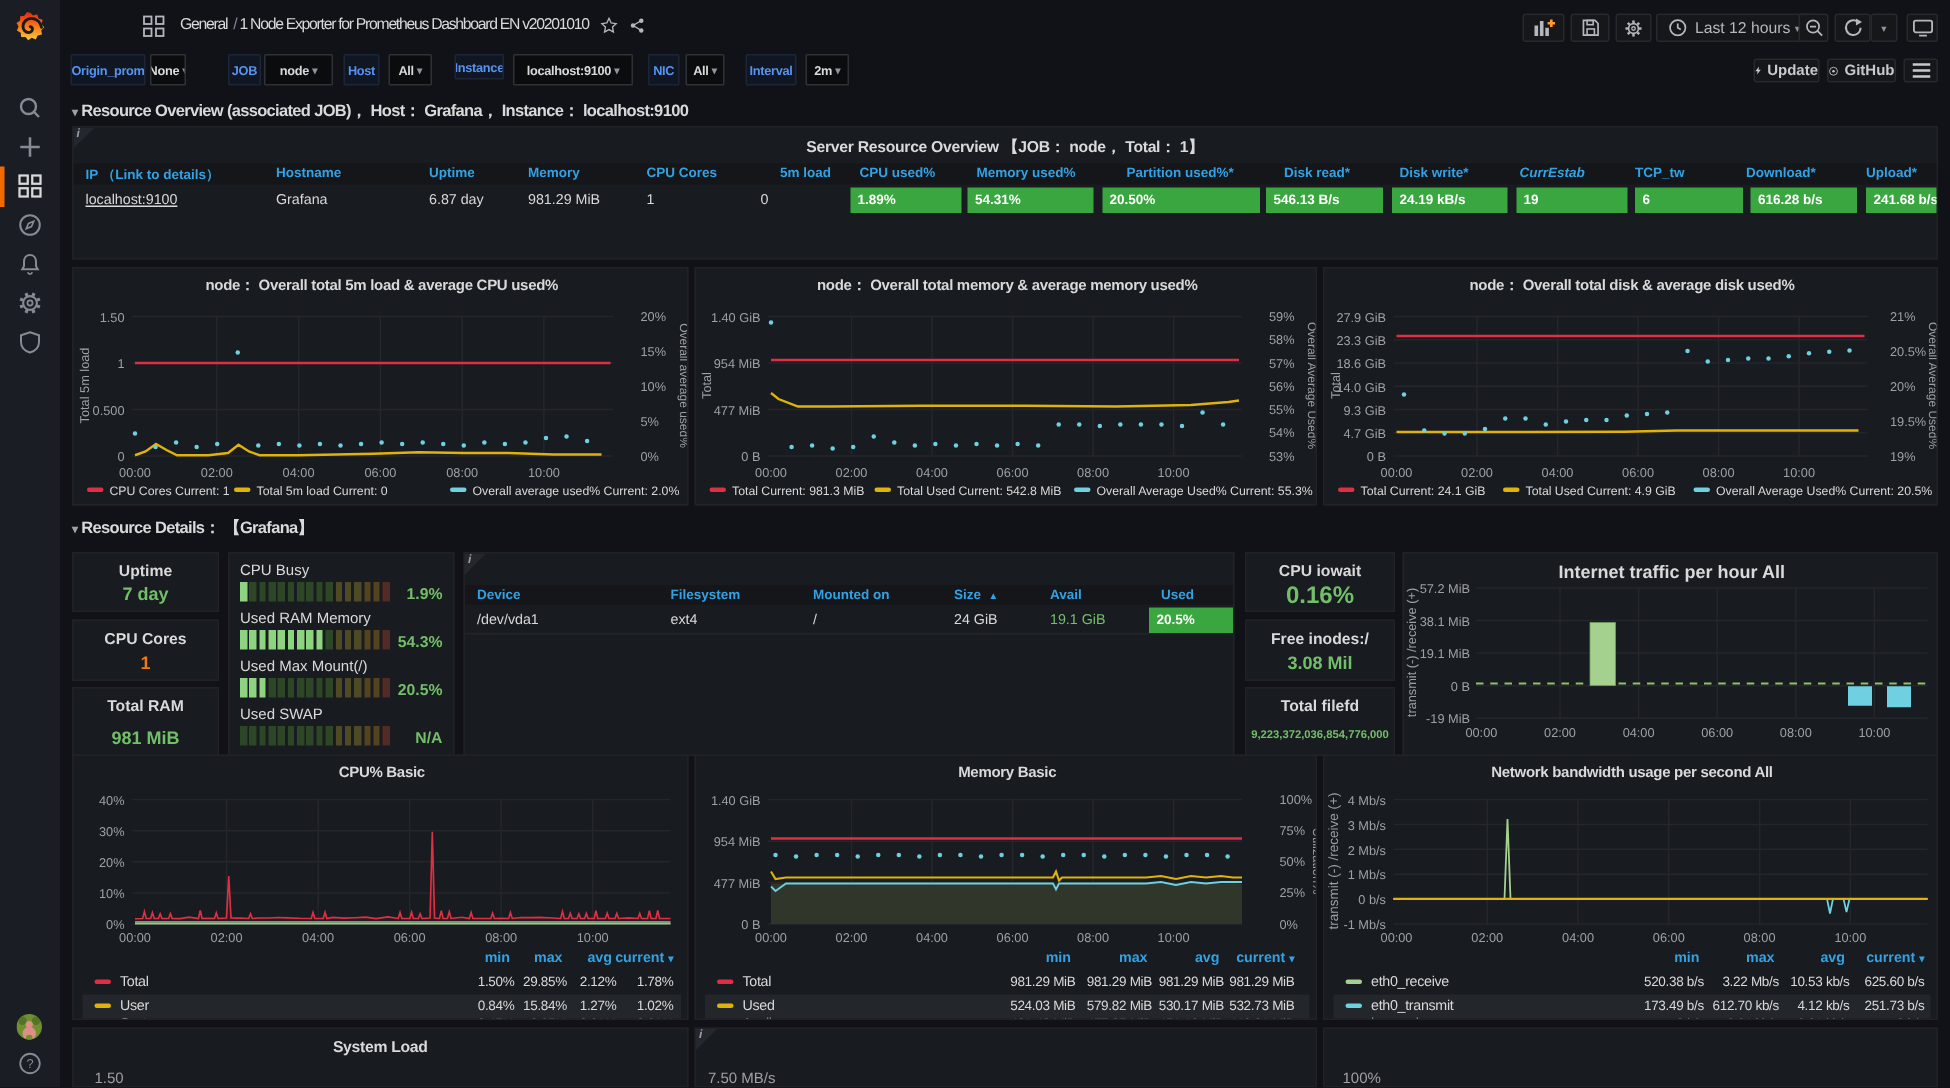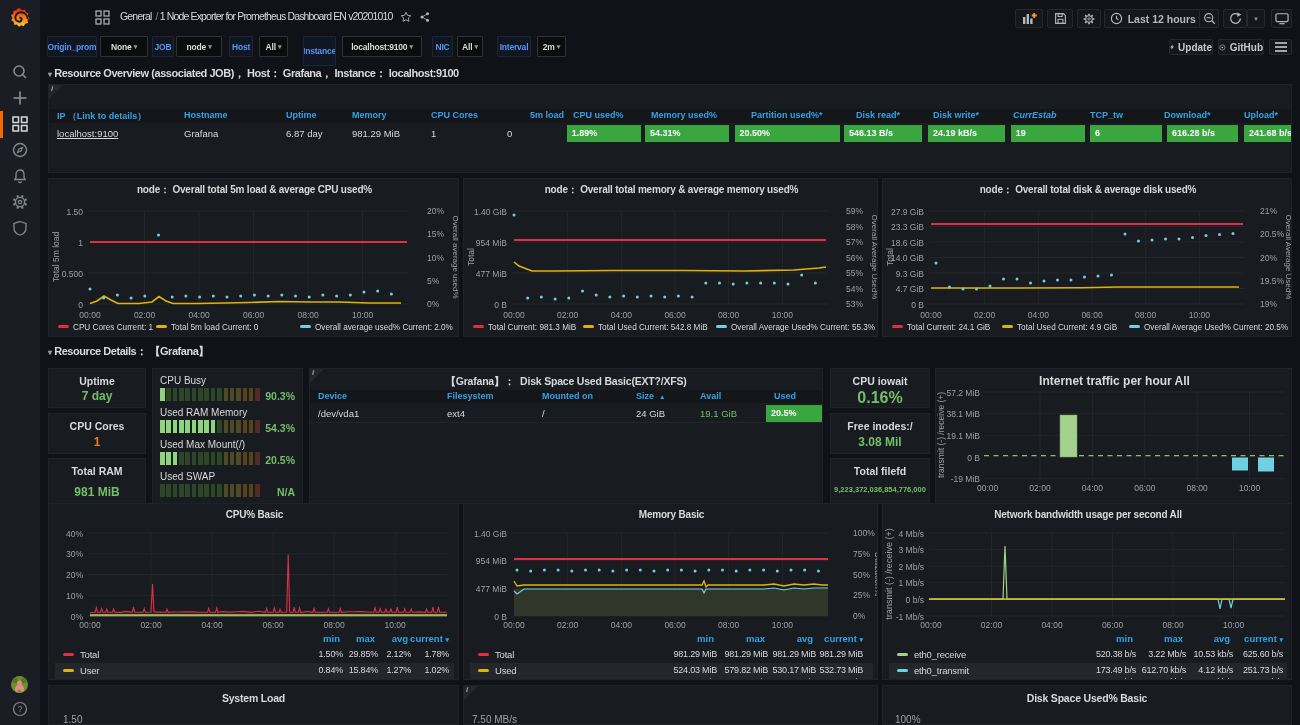--- a/index.html
+++ b/index.html
@@ -122,21 +122,21 @@
       <line x1="13.6" y1="9.0" x2="15.9" y2="9.0" stroke="#b4b7bd" stroke-width="2.1"></line>
       <line x1="12.3" y1="12.3" x2="13.9" y2="13.9" stroke="#b4b7bd" stroke-width="2.1"></line>
       <line x1="9.0" y1="13.6" x2="9.0" y2="15.9" stroke="#b4b7bd" stroke-width="2.1"></line>
       <line x1="5.7" y1="12.3" x2="4.1" y2="13.9" stroke="#b4b7bd" stroke-width="2.1"></line>
       <line x1="4.4" y1="9.0" x2="2.1" y2="9.0" stroke="#b4b7bd" stroke-width="2.1"></line>
       <line x1="5.7" y1="5.7" x2="4.1" y2="4.1" stroke="#b4b7bd" stroke-width="2.1"></line>
       <line x1="9.0" y1="4.4" x2="9.0" y2="2.1" stroke="#b4b7bd" stroke-width="2.1"></line>
       <line x1="12.3" y1="5.7" x2="13.9" y2="4.1" stroke="#b4b7bd" stroke-width="2.1"></line>
     </svg>
   </div>
-<div class="navbtn" style="left:1104px;width:104px;font-size:10.5px;font-weight:bold;white-space:nowrap;"><svg width="13" height="13" viewBox="0 0 16 16" style="margin-right:5px;">
+<div class="navbtn" style="left:1104px;width:104px;font-size:10.5px;font-weight:normal;white-space:nowrap;"><svg width="13" height="13" viewBox="0 0 16 16" style="margin-right:5px;">
       <circle cx="8" cy="8" r="6.3" stroke="#b4b7bd" stroke-width="1.4" fill="none"></circle>
       <path d="M8 4.5 L8 8 L10.5 9.5" stroke="#b4b7bd" stroke-width="1.4" fill="none"></path>
     </svg>Last 12 hours&nbsp;<span class="caret">▾</span></div>
 <div class="navbtn" style="left:1199px;width:20px;">
     <svg width="13" height="13" viewBox="0 0 16 16">
       <circle cx="7" cy="7" r="5" stroke="#b4b7bd" stroke-width="1.4" fill="none"></circle>
       <line x1="4.5" y1="7" x2="9.5" y2="7" stroke="#b4b7bd" stroke-width="1.4"></line>
       <line x1="10.8" y1="10.8" x2="14.5" y2="14.5" stroke="#b4b7bd" stroke-width="1.5"></line>
     </svg>
   </div>
@@ -163,42 +163,43 @@
       <circle cx="8" cy="8" r="2" fill="#c7c9cd"></circle>
     </svg>GitHub</div>
 <div class="navbtn2" style="left:1269px;width:23px;">
     <svg width="12" height="10" viewBox="0 0 12 10">
       <line x1="0" y1="1" x2="12" y2="1" stroke="#c7c9cd" stroke-width="1.6"></line>
       <line x1="0" y1="5" x2="12" y2="5" stroke="#c7c9cd" stroke-width="1.6"></line>
       <line x1="0" y1="9" x2="12" y2="9" stroke="#c7c9cd" stroke-width="1.6"></line>
     </svg>
   </div>
 <div class="chip-label" style="position:absolute;left:47px;top:36px;width:50px;height:21px;">Origin_prom</div>
-<div class="chip-value" style="position:absolute;left:100px;top:36px;width:48px;height:21px;">None&nbsp;<span class="caret">▾</span></div>
+<div class="chip-value" style="position:absolute;left:100px;top:36px;width:24px;height:21px;">None&nbsp;<span class="caret">▾</span></div>
 <div class="chip-label" style="position:absolute;left:152px;top:36px;width:22px;height:21px;">JOB</div>
 <div class="chip-value" style="position:absolute;left:176px;top:36px;width:46px;height:21px;text-align:center;">node&nbsp;<span class="caret">▾</span></div>
 <div class="chip-label" style="position:absolute;left:229px;top:36px;width:24px;height:21px;">Host</div>
 <div class="chip-value" style="position:absolute;left:259px;top:36px;width:29px;height:21px;">All&nbsp;<span class="caret">▾</span></div>
-<div class="chip-label" style="position:absolute;left:303px;top:36px;width:33px;height:30px;">Instance</div>
+<div class="chip-label" style="position:absolute;left:303px;top:36px;width:33px;height:17px;">Instance</div>
 <div class="chip-value" style="position:absolute;left:342px;top:36px;width:80px;height:21px;">localhost:9100&nbsp;<span class="caret">▾</span></div>
 <div class="chip-label" style="position:absolute;left:432px;top:36px;width:21px;height:21px;">NIC</div>
 <div class="chip-value" style="position:absolute;left:457px;top:36px;width:26px;height:21px;">All&nbsp;<span class="caret">▾</span></div>
 <div class="chip-label" style="position:absolute;left:497px;top:36px;width:34px;height:21px;">Interval</div>
 <div class="chip-value" style="position:absolute;left:537px;top:36px;width:29px;height:21px;">2m&nbsp;<span class="caret">▾</span></div>
 <div style="position:absolute;left:48px;top:66px;font-size:11px;letter-spacing:-0.45px;font-weight:bold;color:#d8d9da;"><span style="color:#9da0a6;font-size:8px;">▾</span>&nbsp;Resource Overview (associated JOB)， Host： Grafana， Instance： localhost:9100</div>
 <div class="panel" style="left:48px;top:84px;width:1244px;height:89px;">
     <div style="position:absolute;top:0;left:0;width:0;height:0;border-top:14px solid #25272e;border-right:14px solid transparent;"></div>
     <div style="position:absolute;top:-1px;left:2px;font-size:8px;color:#9da0a6;font-style:italic;font-weight:bold;">i</div>
+    <div class="ptitle" style="top:6px;">Server Resource Overview 【JOB： node， Total： 1】</div>
     <div style="position:absolute;top:24px;left:0px;width:1244px;height:14px;background:#141619;"></div>
     <div class="th" style="left:8px;top:25px;">IP （Link to details）</div>
     <div class="th" style="left:135px;top:25px;">Hostname</div>
     <div class="th" style="left:237px;top:25px;">Uptime</div>
     <div class="th" style="left:303px;top:25px;">Memory</div>
     <div class="th" style="left:382px;top:25px;">CPU Cores</div>
-    <div class="th" style="left:448px;top:25px;padding-left:33px;">5m load</div>
+    <div class="th" style="left:438px;top:25px;padding-left:33px;">5m load</div>
     <div class="th" style="left:524px;top:25px;">CPU used%</div>
     <div class="th" style="left:602px;top:25px;">Memory used%</div>
     <div class="th" style="left:702px;top:25px;">Partition used%*</div>
     <div class="th" style="left:807px;top:25px;">Disk read*</div>
     <div class="th" style="left:884px;top:25px;">Disk write*</div>
     <div class="th" style="left:964px;top:25px;font-style:italic;">CurrEstab</div>
     <div class="th" style="left:1041px;top:25px;">TCP_tw</div>
     <div class="th" style="left:1115px;top:25px;">Download*</div>
     <div class="th" style="left:1195px;top:25px;">Upload*</div>
     <div class="td" style="left:8px;top:43px;text-decoration:underline;">localhost:9100</div>
@@ -441,21 +442,21 @@
     <div style="position:absolute;top:19px;left:45.1px;width:4.6px;height:13px;background:#2c4626;"></div>
     <div style="position:absolute;top:19px;left:51.45px;width:4.6px;height:13px;background:#2c4626;"></div>
     <div style="position:absolute;top:19px;left:57.800000000000004px;width:4.6px;height:13px;background:#2c4626;"></div>
     <div style="position:absolute;top:19px;left:64.15px;width:4.6px;height:13px;background:#2c4626;"></div>
     <div style="position:absolute;top:19px;left:70.5px;width:4.6px;height:13px;background:#4e4a26;"></div>
     <div style="position:absolute;top:19px;left:76.85px;width:4.6px;height:13px;background:#4e4a26;"></div>
     <div style="position:absolute;top:19px;left:83.19999999999999px;width:4.6px;height:13px;background:#4e4a26;"></div>
     <div style="position:absolute;top:19px;left:89.54999999999998px;width:4.6px;height:13px;background:#53431f;"></div>
     <div style="position:absolute;top:19px;left:95.89999999999998px;width:4.6px;height:13px;background:#53431f;"></div>
     <div style="position:absolute;top:19px;left:102.24999999999997px;width:4.6px;height:13px;background:#542a26;"></div>
-    <div style="position:absolute;top:21px;left:112px;width:30px;text-align:right;font-size:10.5px;font-weight:bold;color:#73bf69;">90.3%</div>
+    <div style="position:absolute;top:21px;left:112px;width:30px;text-align:right;font-size:10.5px;font-weight:bold;color:#73bf69;">1.9%</div>
     <div style="position:absolute;top:38px;left:7px;font-size:10px;color:#d8d9da;">Used RAM Memory</div>
     <div style="position:absolute;top:51px;left:7px;width:4.6px;height:13px;background:#8ed37f;"></div>
     <div style="position:absolute;top:51px;left:13.35px;width:4.6px;height:13px;background:#8ed37f;"></div>
     <div style="position:absolute;top:51px;left:19.7px;width:4.6px;height:13px;background:#8ed37f;"></div>
     <div style="position:absolute;top:51px;left:26.049999999999997px;width:4.6px;height:13px;background:#8ed37f;"></div>
     <div style="position:absolute;top:51px;left:32.4px;width:4.6px;height:13px;background:#8ed37f;"></div>
     <div style="position:absolute;top:51px;left:38.75px;width:4.6px;height:13px;background:#8ed37f;"></div>
     <div style="position:absolute;top:51px;left:45.1px;width:4.6px;height:13px;background:#8ed37f;"></div>
     <div style="position:absolute;top:51px;left:51.45px;width:4.6px;height:13px;background:#8ed37f;"></div>
     <div style="position:absolute;top:51px;left:57.800000000000004px;width:4.6px;height:13px;background:#8ed37f;"></div>
@@ -500,21 +501,20 @@
     <div style="position:absolute;top:115px;left:76.85px;width:4.6px;height:13px;background:#4e4a26;"></div>
     <div style="position:absolute;top:115px;left:83.19999999999999px;width:4.6px;height:13px;background:#4e4a26;"></div>
     <div style="position:absolute;top:115px;left:89.54999999999998px;width:4.6px;height:13px;background:#53431f;"></div>
     <div style="position:absolute;top:115px;left:95.89999999999998px;width:4.6px;height:13px;background:#53431f;"></div>
     <div style="position:absolute;top:115px;left:102.24999999999997px;width:4.6px;height:13px;background:#542a26;"></div>
     <div style="position:absolute;top:117px;left:112px;width:30px;text-align:right;font-size:10.5px;font-weight:bold;color:#73bf69;">N/A</div>
   </div>
 <div class="panel" style="left:309px;top:368px;width:514px;height:136px;">
     <div style="position:absolute;top:0;left:0;width:0;height:0;border-top:14px solid #25272e;border-right:14px solid transparent;"></div>
     <div style="position:absolute;top:-1px;left:2px;font-size:8px;color:#9da0a6;font-style:italic;font-weight:bold;">i</div>
-    <div class="ptitle" style="top:6px;">【Grafana】：&nbsp;&nbsp;Disk Space Used Basic(EXT?/XFS)</div>
     <div style="position:absolute;top:21px;left:0;width:514px;height:13px;background:#141619;"></div>
     <div class="th" style="left:8px;top:22px;">Device</div>
     <div class="th" style="left:137px;top:22px;">Filesystem</div>
     <div class="th" style="left:232px;top:22px;">Mounted on</div>
     <div class="th" style="left:326px;top:22px;">Size &nbsp;<span style="font-size:6.5px">▲</span></div>
     <div class="th" style="left:390px;top:22px;">Avail</div>
     <div class="th" style="left:464px;top:22px;">Used</div>
     <div class="td" style="left:8px;top:39px;color:#d8d9da;">/dev/vda1</div>
     <div class="td" style="left:137px;top:39px;color:#d8d9da;">ext4</div>
     <div class="td" style="left:232px;top:39px;color:#d8d9da;">/</div>
@@ -669,14 +669,13 @@
 <div class="panel" style="left:48px;top:685px;width:411px;height:40px;">
     <div class="ptitle" style="top:6px;text-align:center;">System Load</div>
     <div style="position:absolute;left:14px;top:28px;font-size:10px;color:#9da0a6;">1.50</div>
   </div>
 <div class="panel" style="left:463px;top:685px;width:415px;height:40px;">
     <div style="position:absolute;top:0;left:0;width:0;height:0;border-top:14px solid #25272e;border-right:14px solid transparent;"></div>
     <div style="position:absolute;top:-1px;left:2px;font-size:8px;color:#9da0a6;font-style:italic;font-weight:bold;">i</div>
     <div style="position:absolute;left:8px;top:28px;font-size:10px;color:#9da0a6;">7.50 MB/s</div>
   </div>
 <div class="panel" style="left:882px;top:685px;width:410px;height:40px;">
-    <div class="ptitle" style="top:6px;">Disk Space Used% Basic</div>
     <div style="position:absolute;left:12px;top:28px;font-size:10px;color:#9da0a6;">100%</div>
   </div>
 </body></html>

